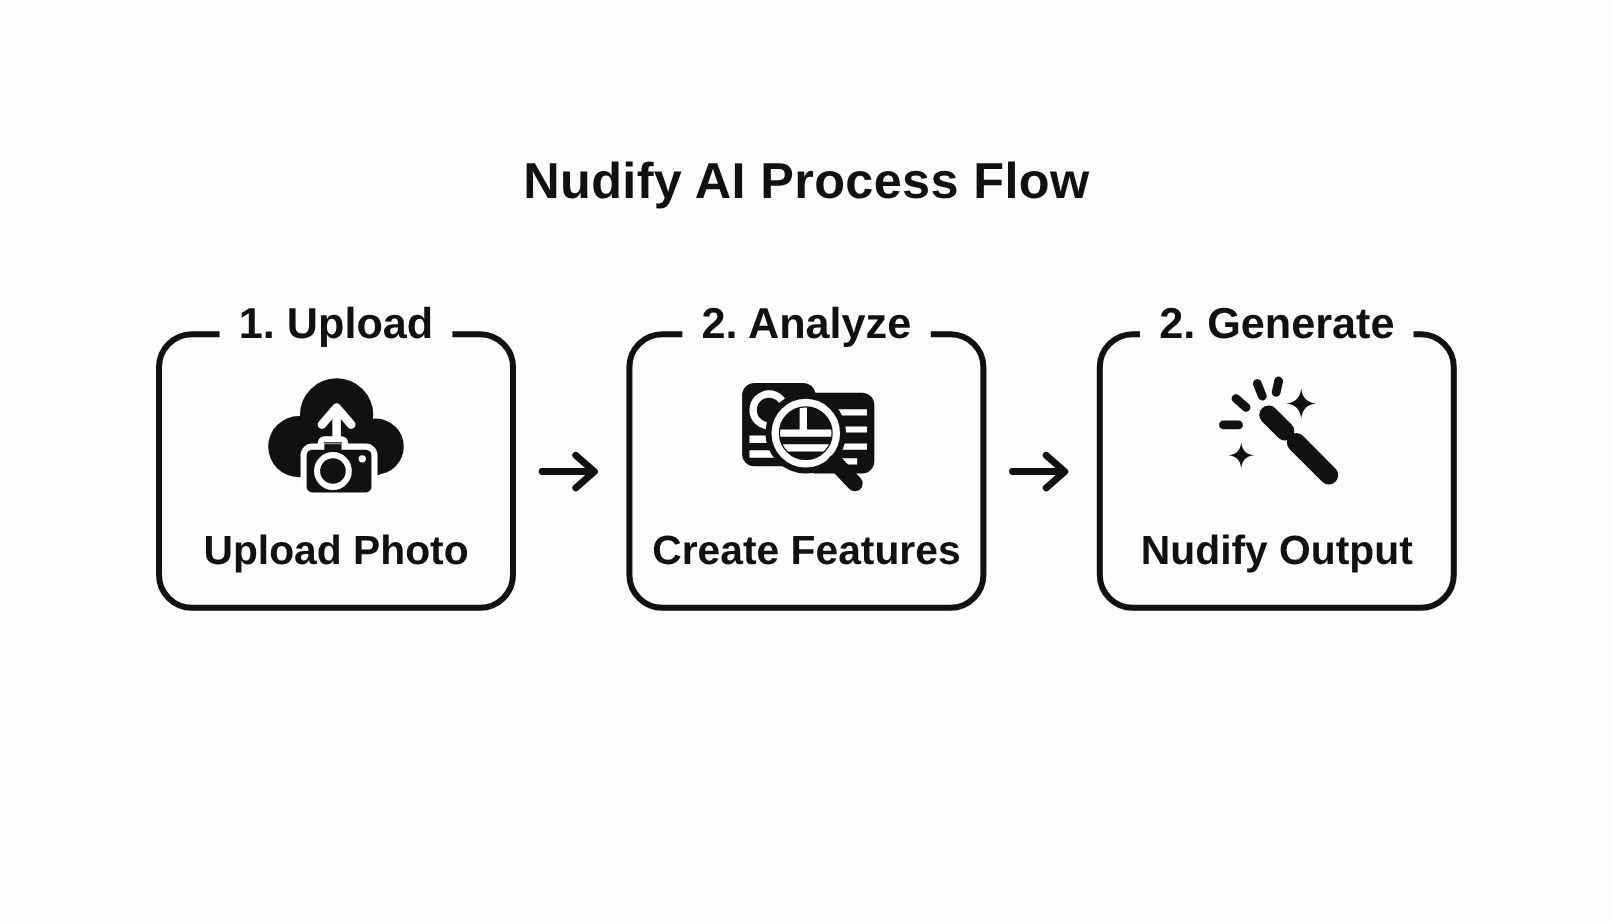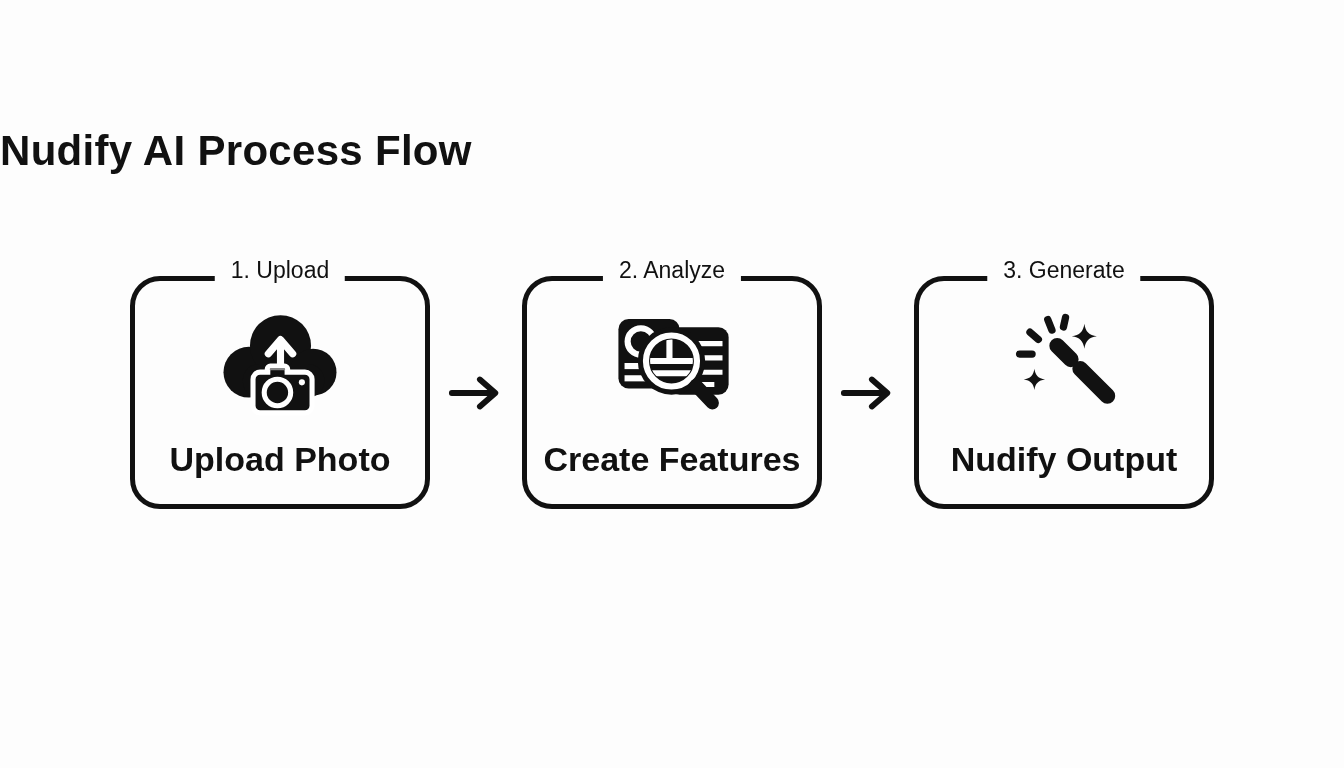--- a/index.html
+++ b/index.html
@@ -8,21 +8,21 @@
   }
   body {
     width: 1344px;
     height: 768px;
     background: #fdfdfd;
     font-family: "Liberation Sans", sans-serif;
     color: #111111;
     overflow: hidden;
   }
   .title {
-    text-align: left;
+    text-align: center;
     padding-top: 127px;
     font-size: 42px;
     line-height: 48px;
     font-weight: bold;
     letter-spacing: 0.3px;
   }
   .flow {
     display: flex;
     justify-content: center;
     align-items: center;
@@ -40,23 +40,23 @@
     align-items: center;
     background: transparent;
   }
   .step-label {
     position: absolute;
     top: -27px;
     left: 50%;
     transform: translateX(-50%);
     background: #fdfdfd;
     padding: 0 16px;
-    font-size: 23px;
+    font-size: 36px;
     line-height: 32px;
-    font-weight: normal;
+    font-weight: bold;
     white-space: nowrap;
   }
   .step-icon {
     margin-top: 26px;
     height: 112px;
     display: flex;
     align-items: center;
     justify-content: center;
   }
   .step-icon svg {
@@ -147,21 +147,21 @@
   </div>
 
   <div class="connector">
     <svg width="58" height="44" viewBox="0 0 60 44" aria-hidden="true">
       <line x1="5" y1="22" x2="48" y2="22" stroke="#111" stroke-width="6" stroke-linecap="round"></line>
       <polyline points="34,8 50,22 34,36" fill="none" stroke="#111" stroke-width="6" stroke-linecap="round" stroke-linejoin="round"></polyline>
     </svg>
   </div>
 
   <div class="step-box">
-    <div class="step-label">3. Generate</div>
+    <div class="step-label">2. Generate</div>
     <div class="step-icon">
       <svg width="115" height="105" viewBox="0 0 110 100" aria-hidden="true">
 
         <line x1="48" y1="33" x2="61" y2="46" stroke="#111" stroke-width="15" stroke-linecap="round"></line>
 
         <line x1="70" y1="55" x2="96" y2="81" stroke="#111" stroke-width="15" stroke-linecap="round"></line>
 
         <line x1="39" y1="8" x2="43" y2="18" stroke="#111" stroke-width="7" stroke-linecap="round"></line>
         <line x1="56" y1="6" x2="54" y2="15" stroke="#111" stroke-width="7" stroke-linecap="round"></line>
         <line x1="22" y1="20" x2="30" y2="27" stroke="#111" stroke-width="7" stroke-linecap="round"></line>

